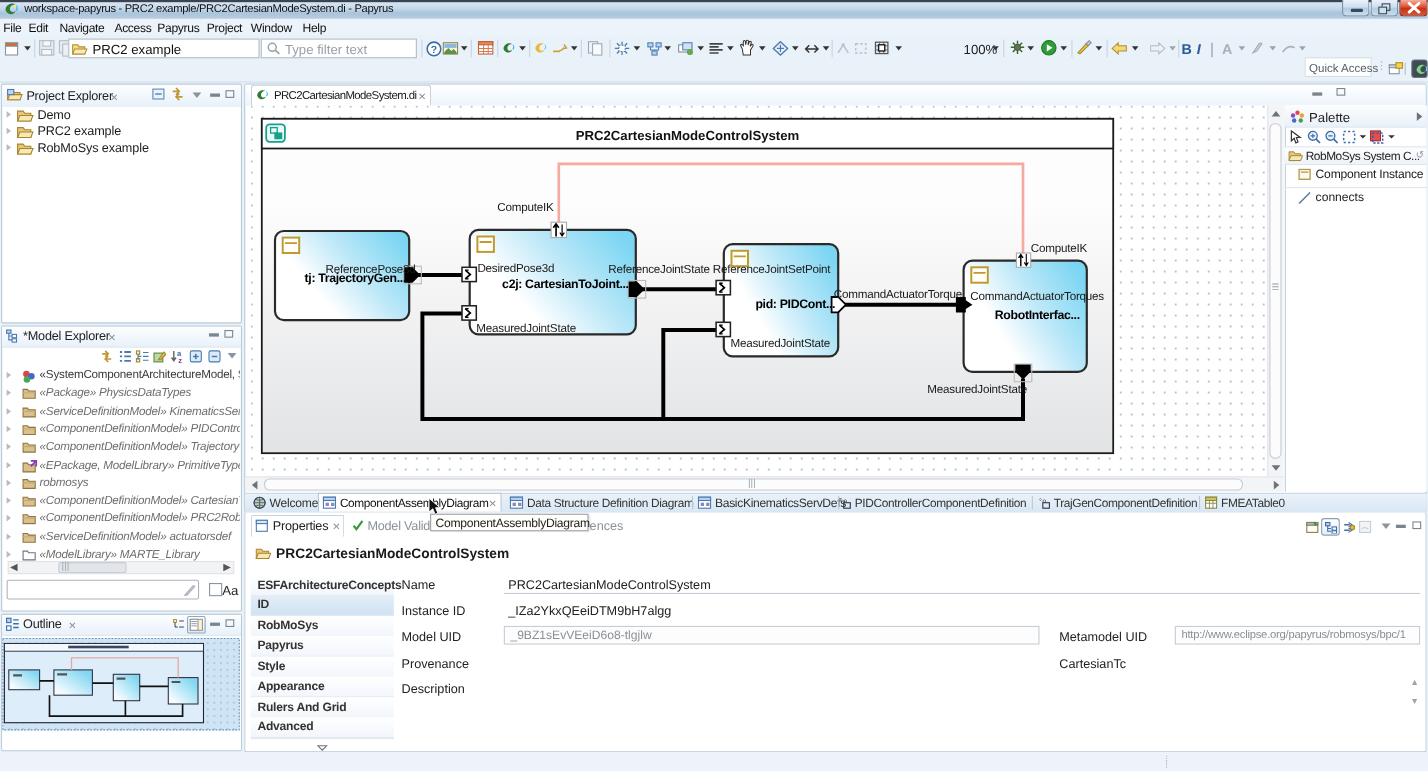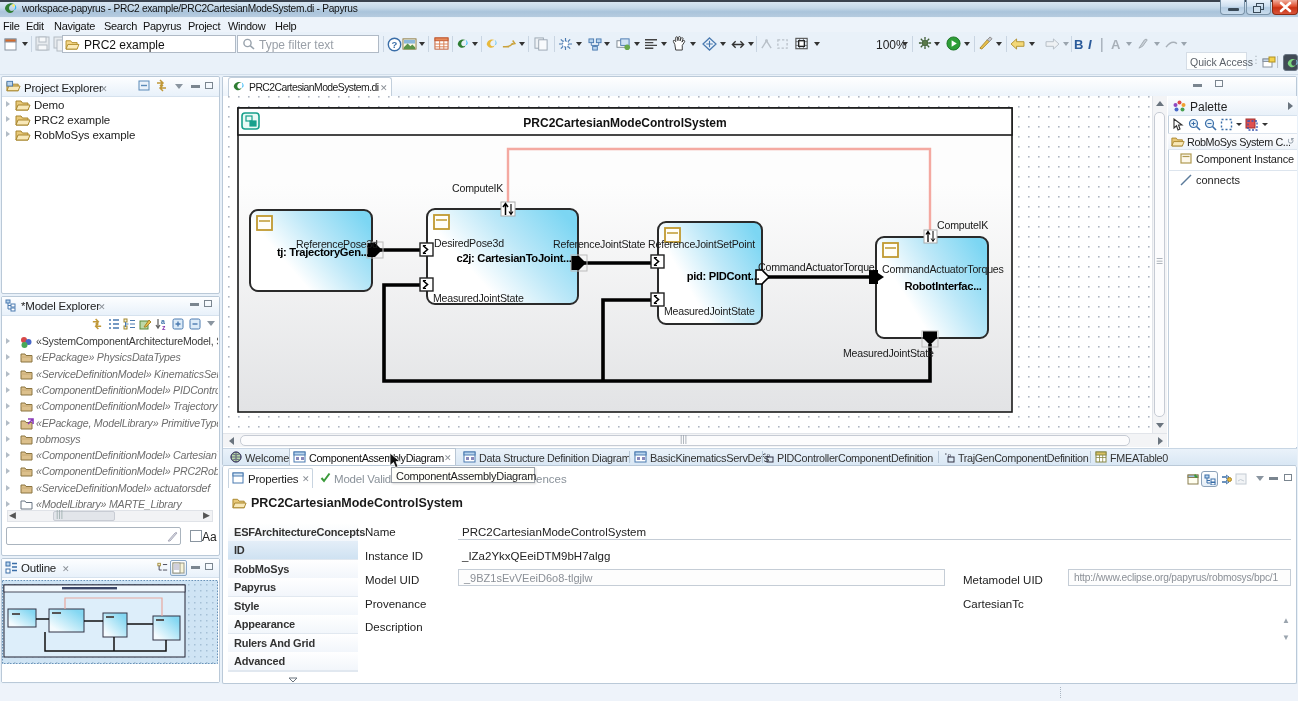--- a/index.html
+++ b/index.html
@@ -55,21 +55,21 @@
 <div class="winbtn" style="left:1272px;width:26px;background:linear-gradient(#f0b0a0 0%, #e05030 45%, #c83214 55%, #d9543a 100%);border-color:#8e2a10">
   <svg class="abs" style="left:6px;top:1px" width="13" height="12" viewBox="0 0 13 12">
       <path d="M2 2 L11 10 M11 2 L2 10" stroke="#fff" stroke-width="2.6" stroke-linecap="round"></path>
     </svg>
 </div>
 
 <div class="abs" id="menubar"></div>
 <div class="menu" style="left:3px">File</div>
 <div class="menu" style="left:26px">Edit</div>
 <div class="menu" style="left:54px">Navigate</div>
-<div class="menu" style="left:104px">Search</div>
+<div class="menu" style="left:104px">Access</div>
 <div class="menu" style="left:143px">Papyrus</div>
 <div class="menu" style="left:188px">Project</div>
 <div class="menu" style="left:228px">Window</div>
 <div class="menu" style="left:275px">Help</div>
 
 <div class="abs" id="toolbar"></div>
 <div class="abs" id="toolrow2"></div>
 <div id="toolbar-icons">
 
 <svg class="abs" style="left:4px;top:36px" width="16" height="16" viewBox="0 0 16 16">
@@ -336,21 +336,21 @@
         <circle cx="5" cy="4" r="3" fill="#d84848"></circle>
         <circle cx="9.5" cy="6" r="3" fill="#4868c8"></circle>
         <circle cx="5.5" cy="9" r="3" fill="#48a858"></circle>
       </svg>
 <div class="mx-row" style="left:34px;top:1px;font-style:normal;color:#3a3a3a">«SystemComponentArchitectureModel, S</div>
 <div class="twist" style="left:4px;top:20.3px"></div>
 <svg class="abs" style="left:18px;top:18.3px" width="13" height="11" viewBox="0 0 13 11">
         <path d="M1 2 L5 2 L6 3.5 L12 3.5 L12 10 L1 10 Z" fill="#dcc08c" stroke="#8a7440"></path>
         <path d="M1 5 h11" stroke="#c8aa74" stroke-width="1"></path>
       </svg>
-<div class="mx-row" style="left:34px;top:17.3px;">«EPackage» PhysicsDataTypes</div>
+<div class="mx-row" style="left:34px;top:17.3px;">«Package» PhysicsDataTypes</div>
 <div class="twist" style="left:4px;top:36.6px"></div>
 <svg class="abs" style="left:18px;top:34.6px" width="13" height="11" viewBox="0 0 13 11">
         <path d="M1 2 L5 2 L6 3.5 L12 3.5 L12 10 L1 10 Z" fill="#dcc08c" stroke="#8a7440"></path>
         <path d="M1 5 h11" stroke="#c8aa74" stroke-width="1"></path>
       </svg>
 <div class="mx-row" style="left:34px;top:33.6px;">«ServiceDefinitionModel» KinematicsServic</div>
 <div class="twist" style="left:4px;top:52.900000000000006px"></div>
 <svg class="abs" style="left:18px;top:50.900000000000006px" width="13" height="11" viewBox="0 0 13 11">
         <path d="M1 2 L5 2 L6 3.5 L12 3.5 L12 10 L1 10 Z" fill="#dcc08c" stroke="#8a7440"></path>
         <path d="M1 5 h11" stroke="#c8aa74" stroke-width="1"></path>

